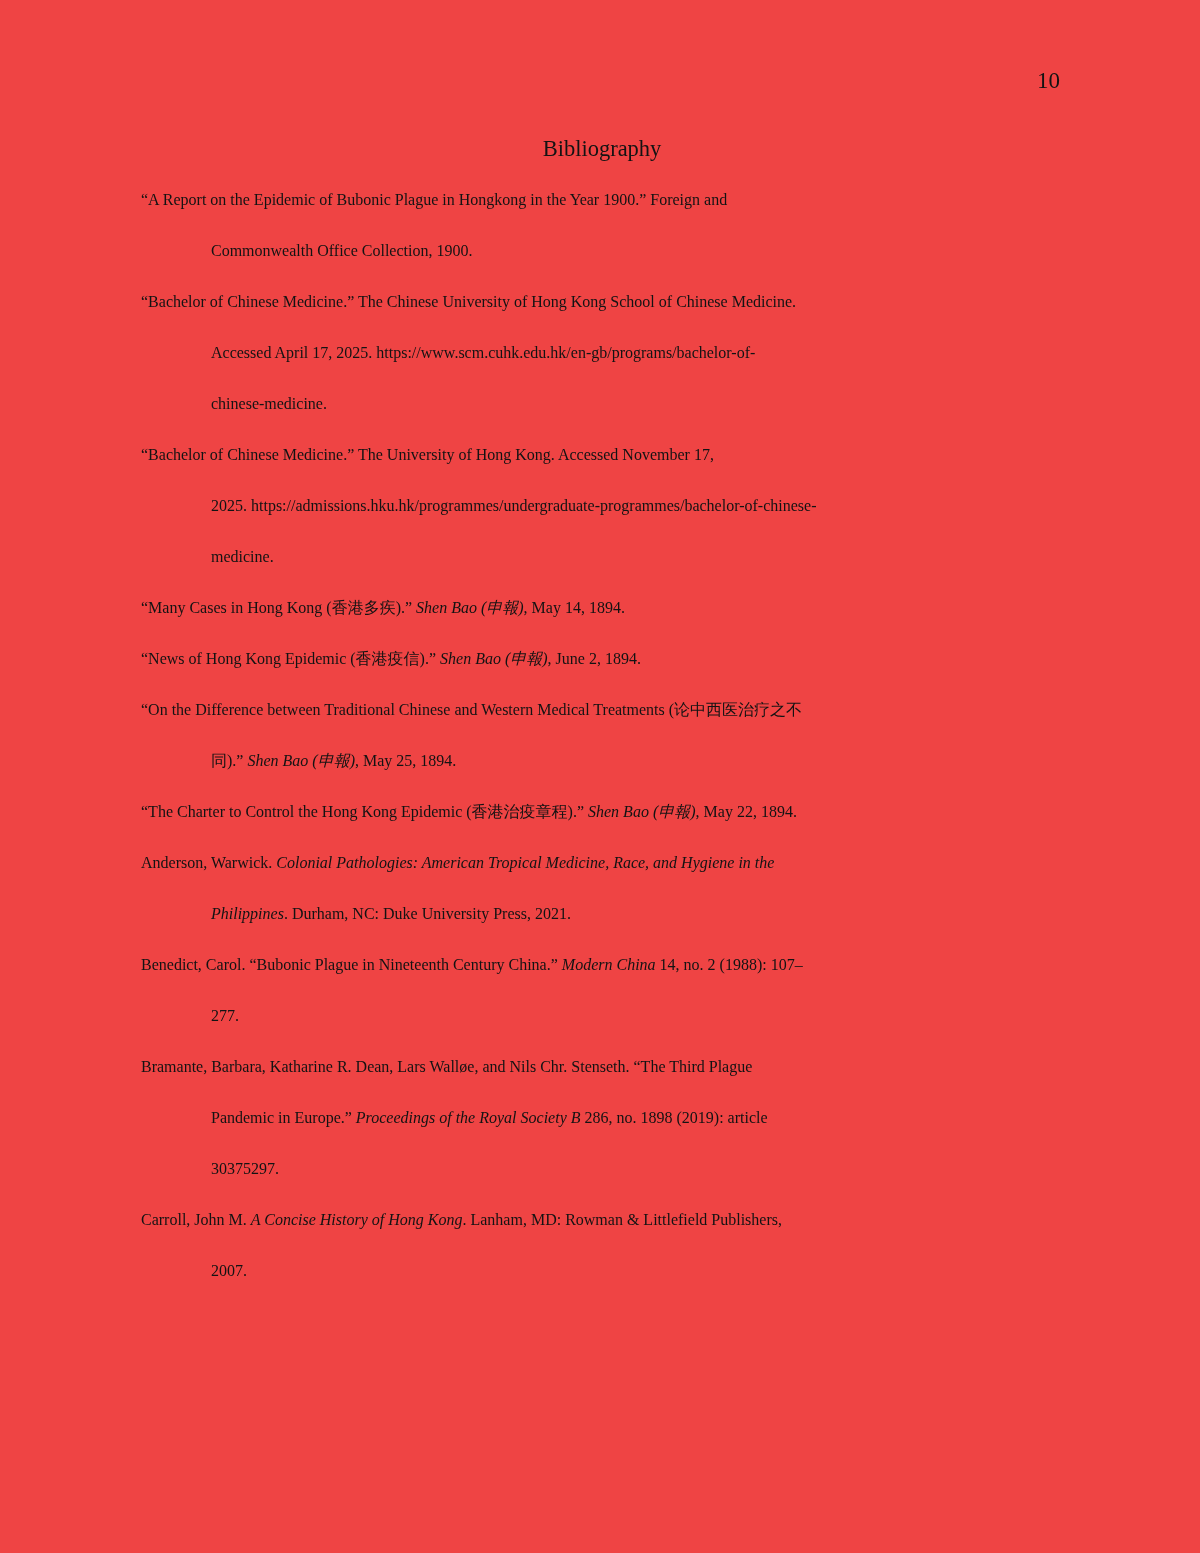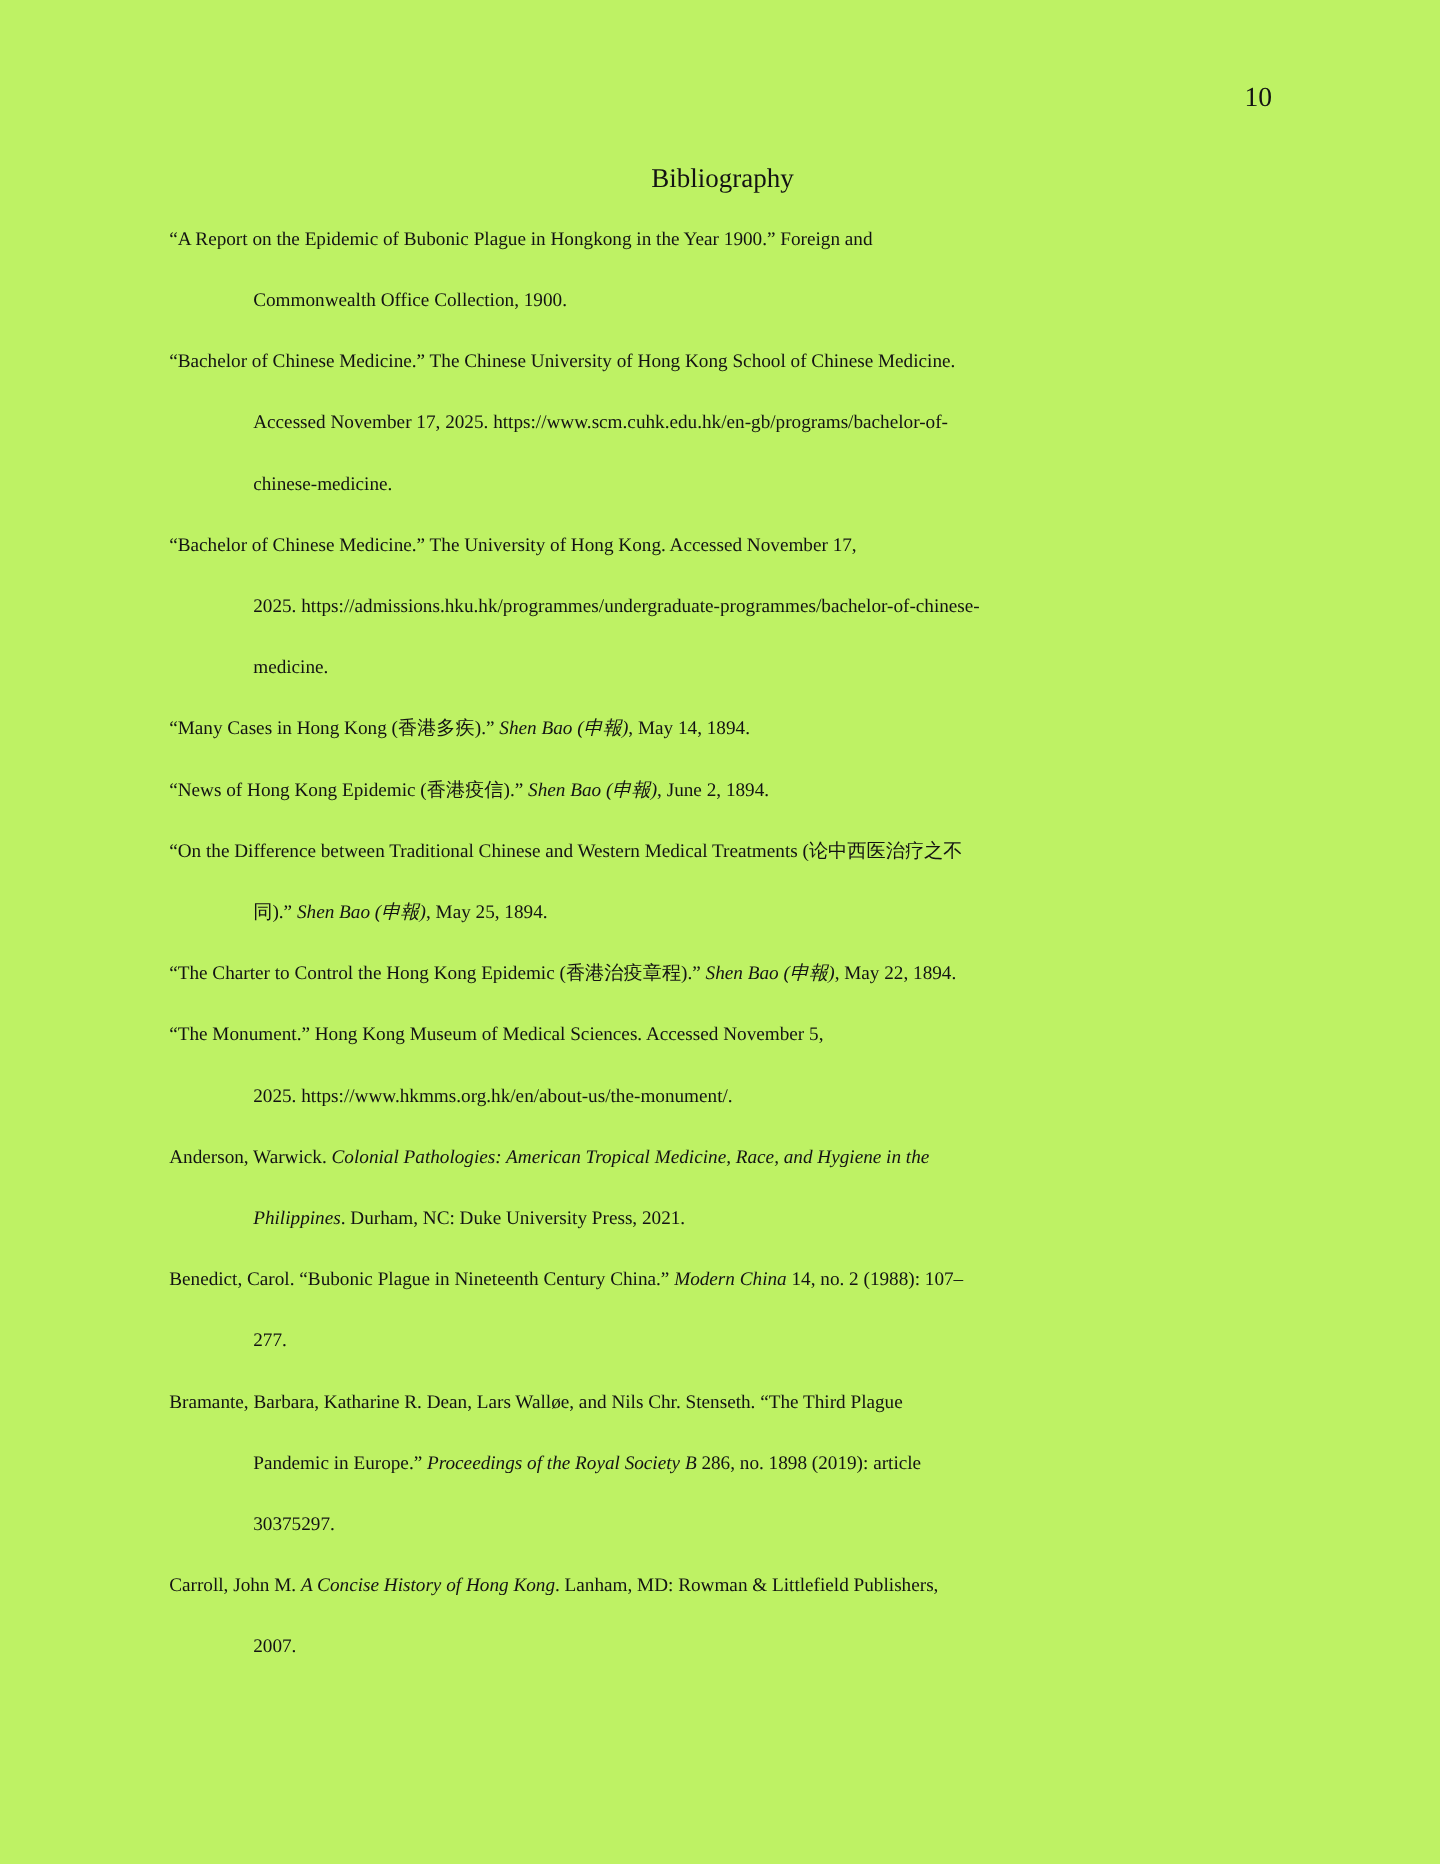--- a/index.html
+++ b/index.html
@@ -4,21 +4,21 @@
 <style>
   html, body {
     margin: 0;
     padding: 0;
     background: #ffffff;
   }
   .page {
     position: relative;
     width: 1200px;
     height: 1553px;
-    background: #bef264;
+    background: #ef4444;
     color: #131313;
     font-family: "Liberation Serif", "DejaVu Serif", serif;
     overflow: hidden;
   }
   .page-number {
     position: absolute;
     top: 68px;
     right: 140px;
     font-size: 23px;
     line-height: 26px;
@@ -58,44 +58,40 @@
   <div class="page-number">10</div>
   <div class="content">
     <div class="doc-title">Bibliography</div>
     <div id="bib-entries">
         <div class="entry">
           <div class="line"><span class="run">“A Report on the Epidemic of Bubonic Plague in Hongkong in the Year 1900.” Foreign and</span></div>
           <div class="line indent"><span class="run">Commonwealth Office Collection, 1900.</span></div>
         </div>
         <div class="entry">
           <div class="line"><span class="run">“Bachelor of Chinese Medicine.” The Chinese University of Hong Kong School of Chinese Medicine.</span></div>
-          <div class="line indent"><span class="run">Accessed November 17, 2025. https://www.scm.cuhk.edu.hk/en-gb/programs/bachelor-of-</span></div>
+          <div class="line indent"><span class="run">Accessed April 17, 2025. https://www.scm.cuhk.edu.hk/en-gb/programs/bachelor-of-</span></div>
           <div class="line indent"><span class="run">chinese-medicine.</span></div>
         </div>
         <div class="entry">
           <div class="line"><span class="run">“Bachelor of Chinese Medicine.” The University of Hong Kong. Accessed November 17,</span></div>
           <div class="line indent"><span class="run">2025. https://admissions.hku.hk/programmes/undergraduate-programmes/bachelor-of-chinese-</span></div>
           <div class="line indent"><span class="run">medicine.</span></div>
         </div>
         <div class="entry">
           <div class="line"><span class="run">“Many Cases in Hong Kong (香港多疾).” </span><span class="run italic">Shen Bao (申報)</span><span class="run">, May 14, 1894.</span></div>
         </div>
         <div class="entry">
           <div class="line"><span class="run">“News of Hong Kong Epidemic (香港疫信).” </span><span class="run italic">Shen Bao (申報)</span><span class="run">, June 2, 1894.</span></div>
         </div>
         <div class="entry">
           <div class="line"><span class="run">“On the Difference between Traditional Chinese and Western Medical Treatments (论中西医治疗之不</span></div>
           <div class="line indent"><span class="run">同).” </span><span class="run italic">Shen Bao (申報)</span><span class="run">, May 25, 1894.</span></div>
         </div>
         <div class="entry">
           <div class="line"><span class="run">“The Charter to Control the Hong Kong Epidemic (香港治疫章程).” </span><span class="run italic">Shen Bao (申報)</span><span class="run">, May 22, 1894.</span></div>
-        </div>
-        <div class="entry">
-          <div class="line"><span class="run">“The Monument.” Hong Kong Museum of Medical Sciences. Accessed November 5,</span></div>
-          <div class="line indent"><span class="run">2025. https://www.hkmms.org.hk/en/about-us/the-monument/.</span></div>
         </div>
         <div class="entry">
           <div class="line"><span class="run">Anderson, Warwick. </span><span class="run italic">Colonial Pathologies: American Tropical Medicine, Race, and Hygiene in the</span></div>
           <div class="line indent"><span class="run italic">Philippines</span><span class="run">. Durham, NC: Duke University Press, 2021.</span></div>
         </div>
         <div class="entry">
           <div class="line"><span class="run">Benedict, Carol. “Bubonic Plague in Nineteenth Century China.” </span><span class="run italic">Modern China</span><span class="run"> 14, no. 2 (1988): 107–</span></div>
           <div class="line indent"><span class="run">277.</span></div>
         </div>
         <div class="entry">

